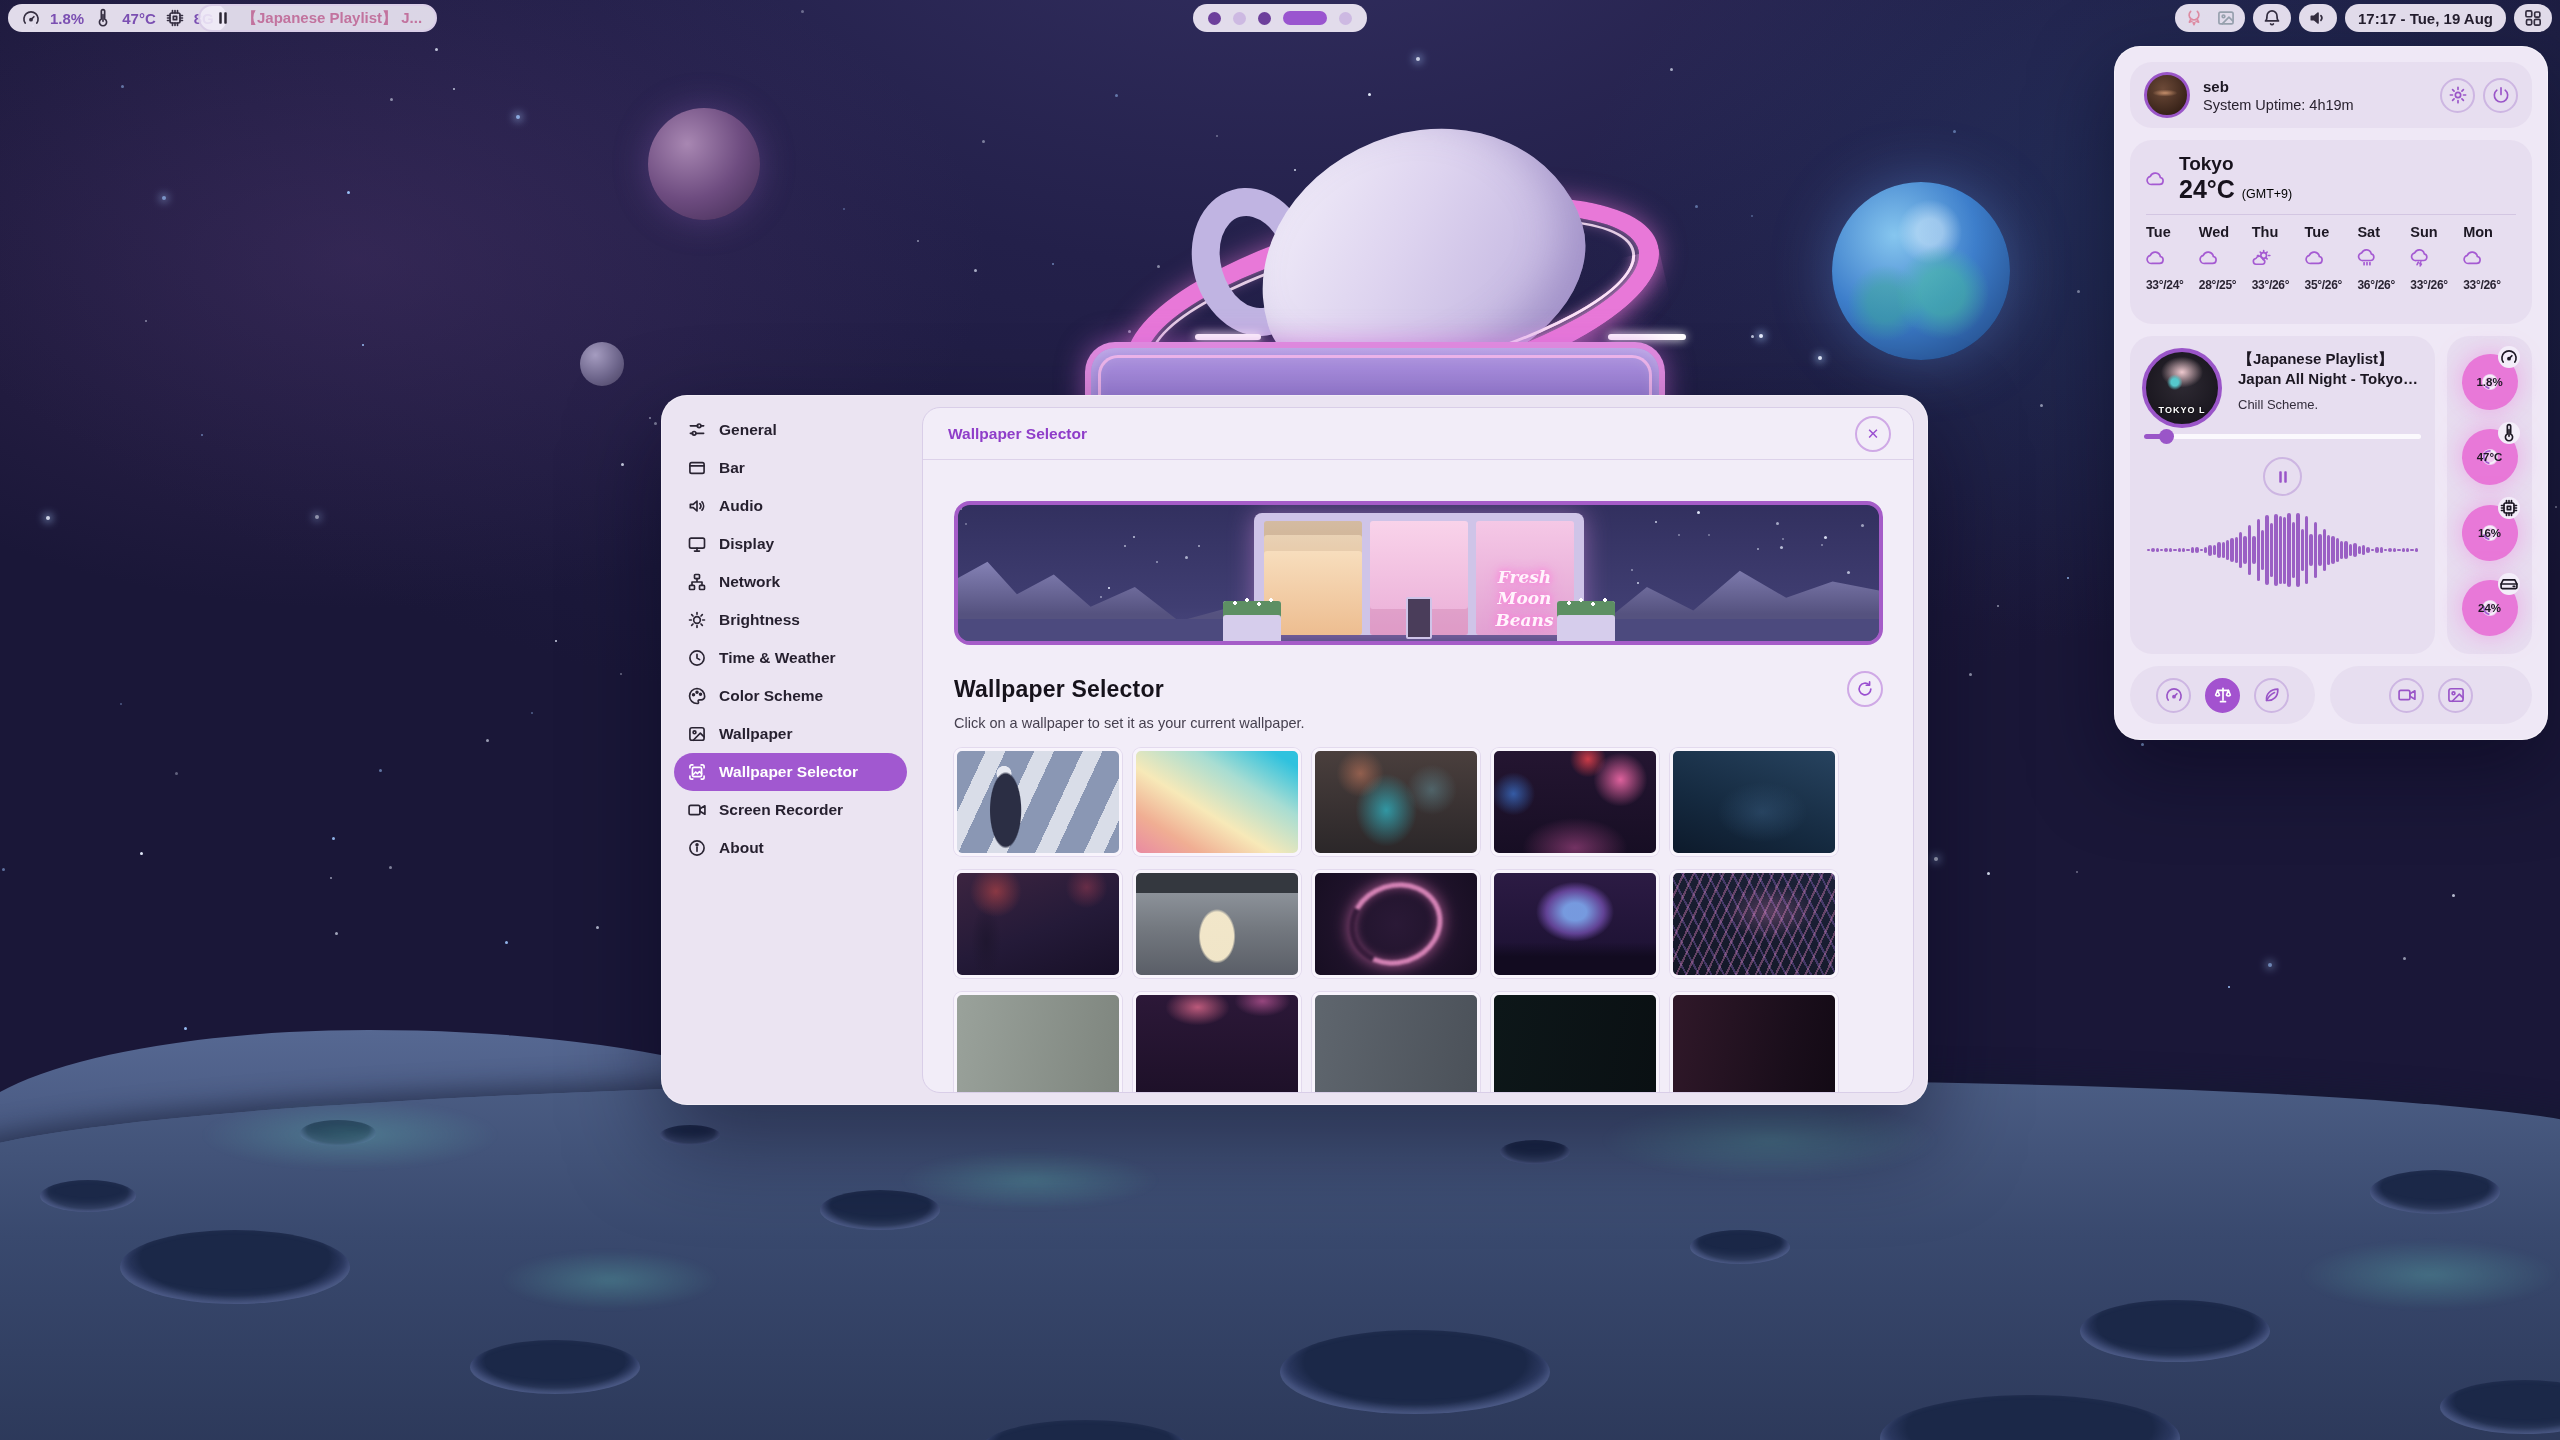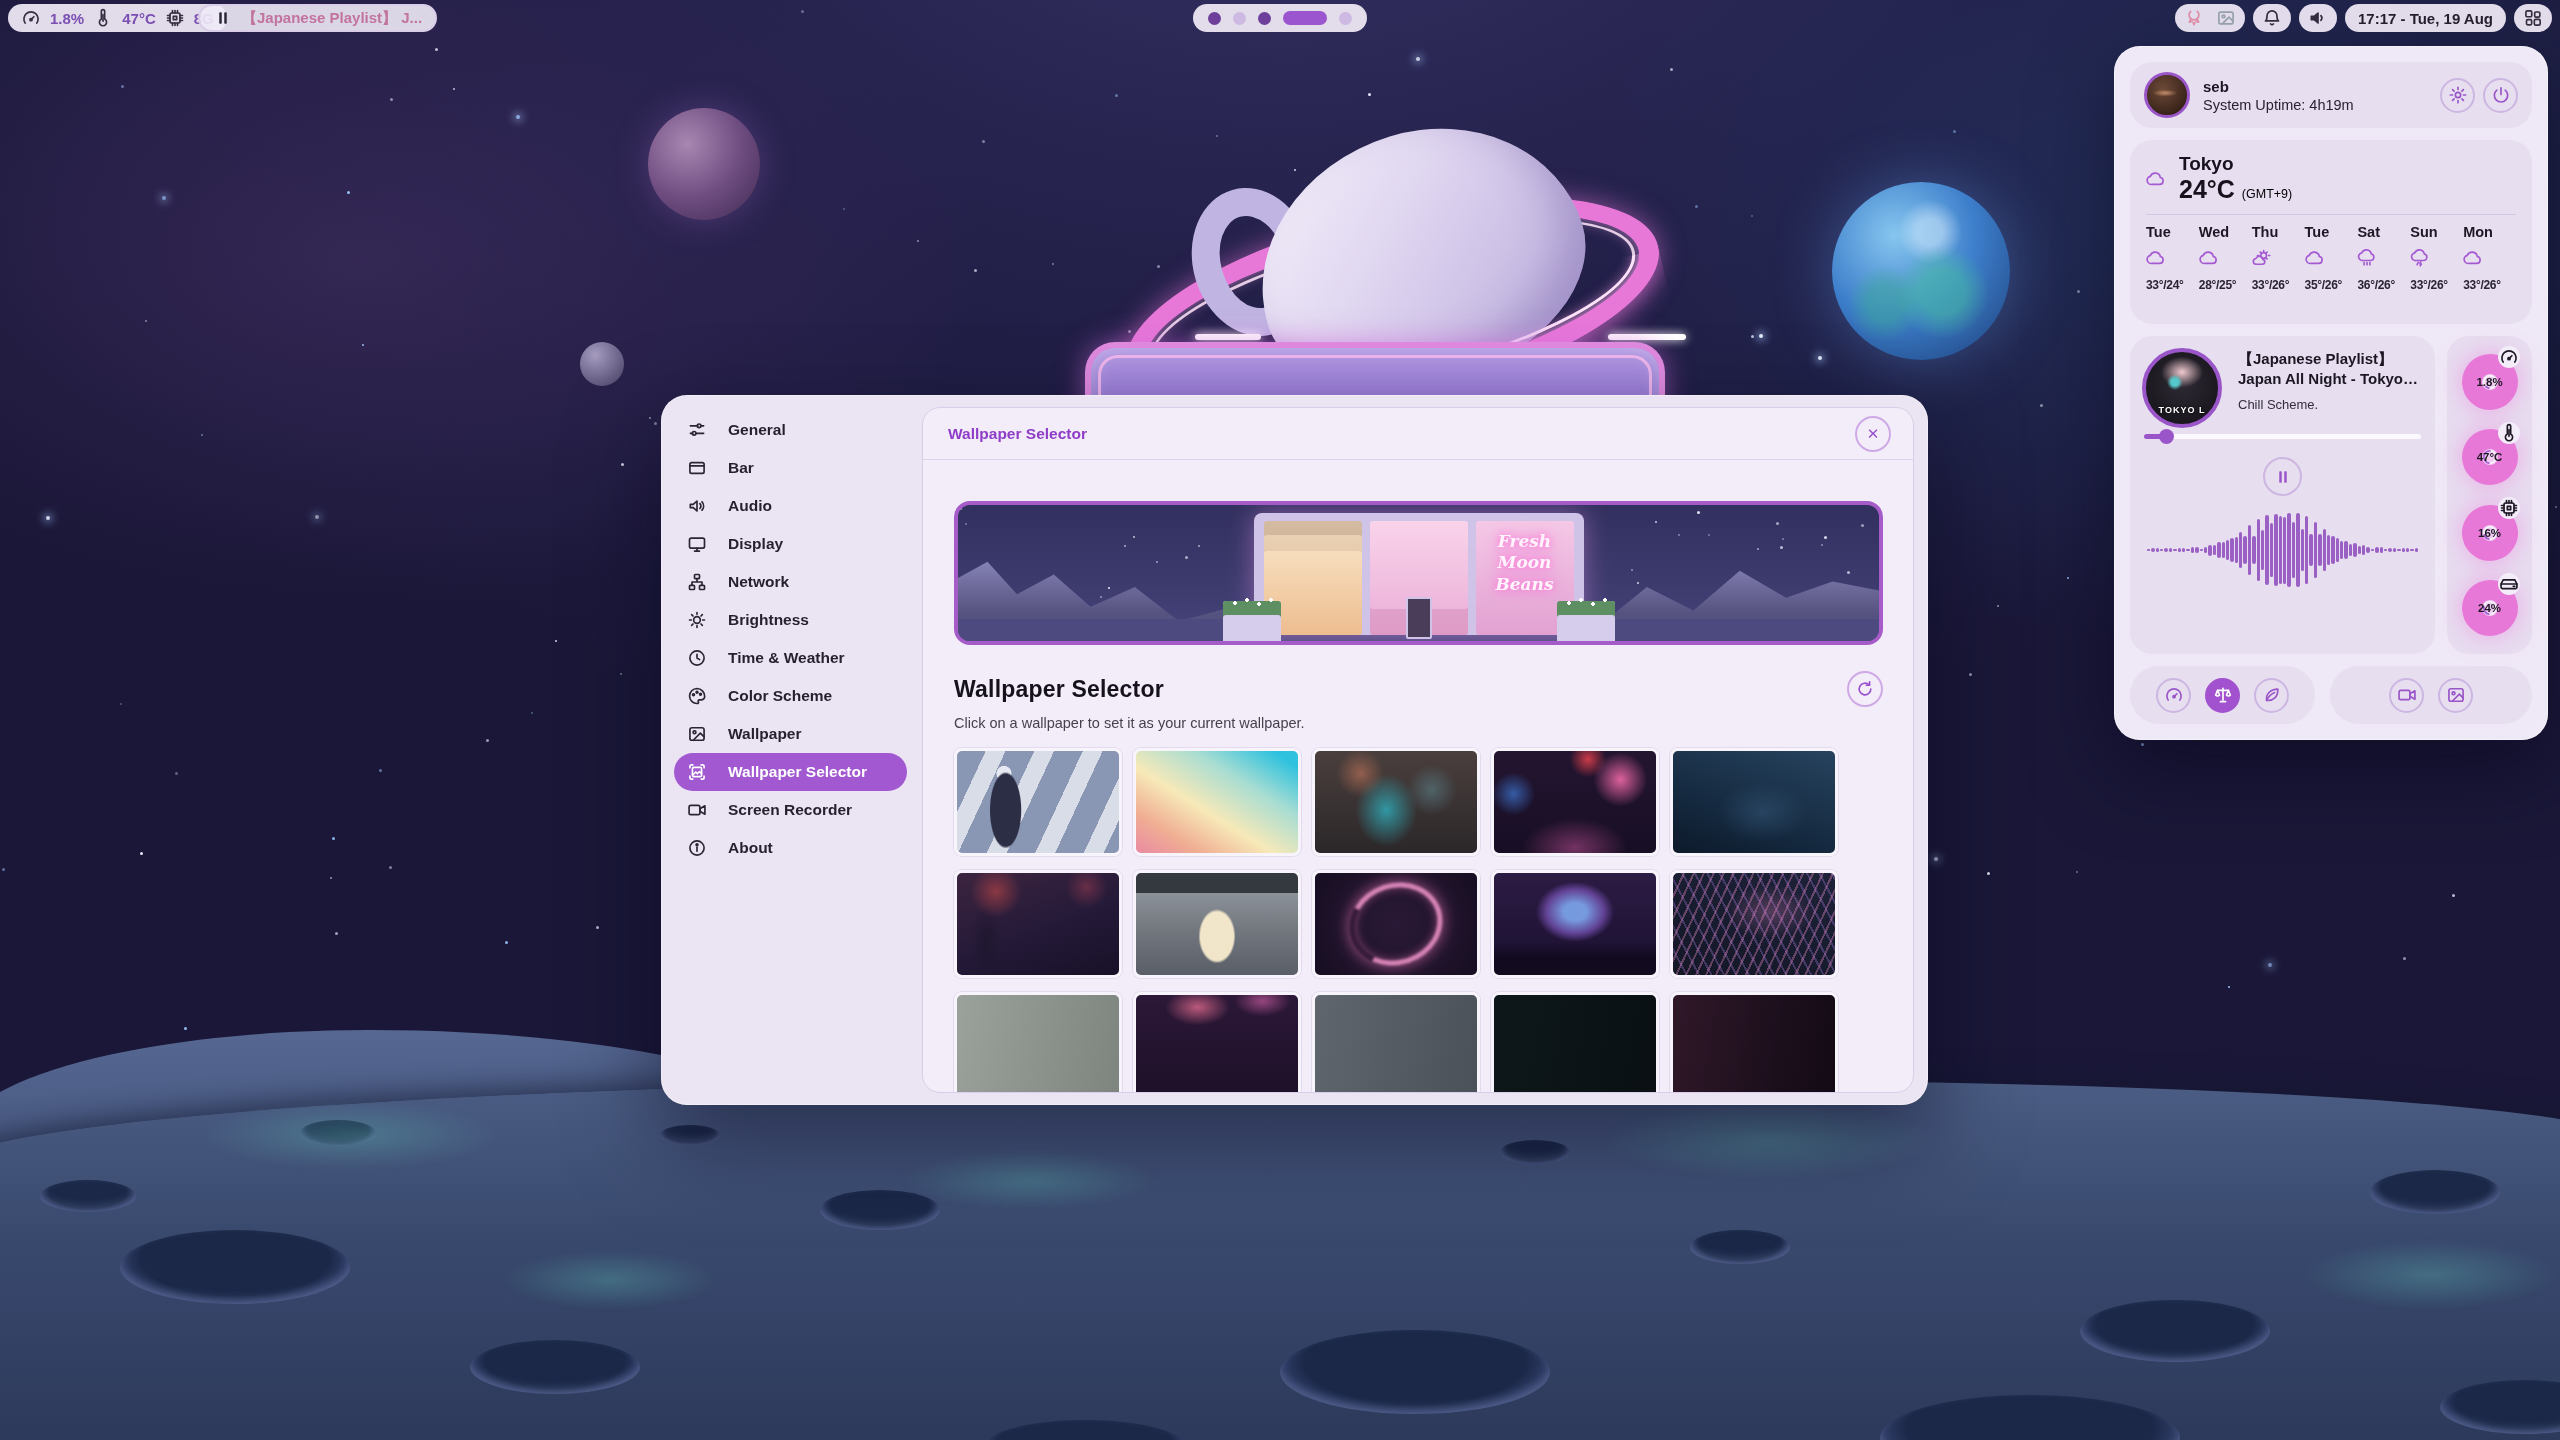--- a/index.html
+++ b/index.html
@@ -91,21 +91,21 @@
   #tray-pill { gap:12px; }
   #tray-pill .ic { color:#96a0ad; }
   #tray-pill .ic.claw { color:#dd8ba2; }
   .barbtn { color:#332d3f; }
 
   
   #settings-window { position:absolute; left:661px; top:395px; width:1267px; height:710px;
     background:#ebe4f2; border-radius:26px; z-index:20; display:flex;
     box-shadow:0 36px 90px rgba(8,5,28,.5), inset 0 0 0 1px rgba(255,255,255,.35); }
   #sidebar { width:259px; padding:16px 13px; flex:none; }
-  .side-item { height:38px; display:flex; align-items:center; gap:21px; padding:0 13px;
+  .side-item { height:38px; display:flex; align-items:center; gap:12px; padding:0 13px;
     border-radius:19px; color:#251f2e; font-size:15.5px; font-weight:bold; cursor:default; }
   .side-item .ic { color:#2a2433; width:20px; }
   .side-item.active { background:#a158d0; color:#fff; }
   .side-item.active .ic { color:#fff; }
   #main-card { flex:1; margin:12px 14px 12px 2px; background:#f2edf8; border-radius:18px;
     border:1px solid #d9cee8; overflow:hidden; display:flex; flex-direction:column; }
   #card-header { height:52px; flex:none; display:flex; align-items:center; justify-content:space-between;
     padding:0 22px 0 25px; border-bottom:1px solid #ddd2ea; }
   #card-title { color:#8f3dc9; font-size:15.5px; font-weight:bold; }
   .roundbtn { width:36px; height:36px; border-radius:50%; border:2px solid #cfa9e6;
@@ -128,21 +128,21 @@
     padding:8px 10px 0 10px; display:flex; gap:8px; box-shadow:0 0 26px rgba(235,150,240,.45); }
   .pv-panel { flex:1; border-radius:3px; position:relative; overflow:hidden; }
   #pv-p1 { background:linear-gradient(180deg,#fbe9cd,#edbd90);
     box-shadow:inset 0 14px 0 rgba(120,80,60,.2), inset 0 30px 0 rgba(120,80,60,.12); }
   #pv-p2 { background:linear-gradient(180deg,#f9d3ea,#eaadd7);
     box-shadow:inset 0 -26px 0 rgba(200,120,170,.35); }
   #pv-p3 { background:linear-gradient(180deg,#f5c8e6,#e2a1d2); }
   #pv-sign { position:absolute; inset:10px 8px auto 8px; text-align:center;
     font-family:"DejaVu Serif",serif; font-style:italic; font-weight:bold;
     font-size:17px; line-height:1.25; color:#fff4fc;
-    text-shadow:0 0 7px #ff7ad9, 0 0 14px #ff7ad9; }
+    text-shadow:0 0 7px #ff7ad9, 0 0 14px #ff7ad9;margin-top:36px; }
   .pv-planter { position:absolute; bottom:0; width:58px; height:40px; background:#d6cdec;
     border-radius:3px 3px 0 0;
     box-shadow:inset 0 14px 0 #5d8f63; }
   .pv-planter::before { content:""; position:absolute; left:4px; right:4px; top:-4px; height:12px;
     background:radial-gradient(circle 3px at 8px 6px,#fff 55%,transparent 60%),
       radial-gradient(circle 3px at 20px 3px,#fff 55%,transparent 60%),
       radial-gradient(circle 3px at 32px 7px,#fff 55%,transparent 60%),
       radial-gradient(circle 3px at 44px 3px,#fff 55%,transparent 60%); }
   #pv-board { position:absolute; left:50%; bottom:2px; transform:translateX(-50%); width:26px;
     height:42px; background:#4a3d5a; border:2px solid #cfc4e8; border-radius:2px; }

